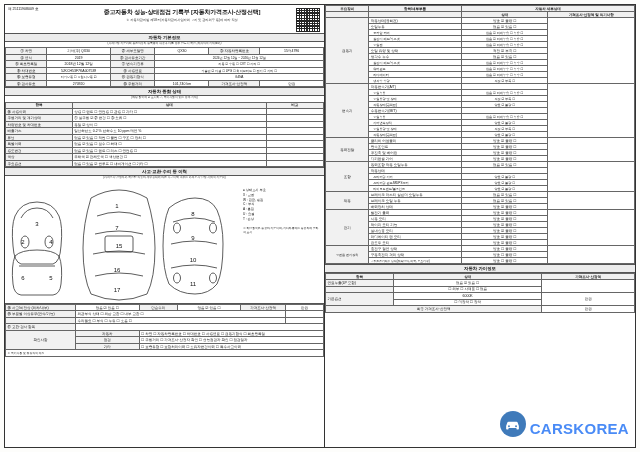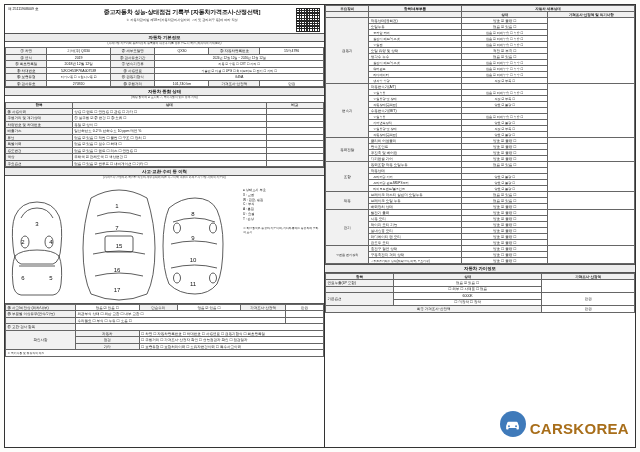--- a/index.html
+++ b/index.html
@@ -85,21 +85,21 @@
     display: flex; align-items: center;
     opacity: 0.92;
   }
   .logo .mark {
     width: 26px; height: 26px; border-radius: 50%;
     background: #2f6fb5;
     display:flex; align-items:center; justify-content:center;
     margin-right: 4px;
   }
   .logo .mark svg { width:17px; height:17px; }
-  .logo .txt { font-size: 15px; font-weight: bold; color:#a16207; letter-spacing:0.3px;margin-top:9px; }
+  .logo .txt { font-size: 15px; font-weight: bold; color:#3b82f6; letter-spacing:0.3px;margin-top:9px; }
   .tallrow td { height: 6.5px; }
 </style>
 </head>
 <body>
 
 <div class="page">
   <div class="sheet">
 
     <div class="col-left">
 

